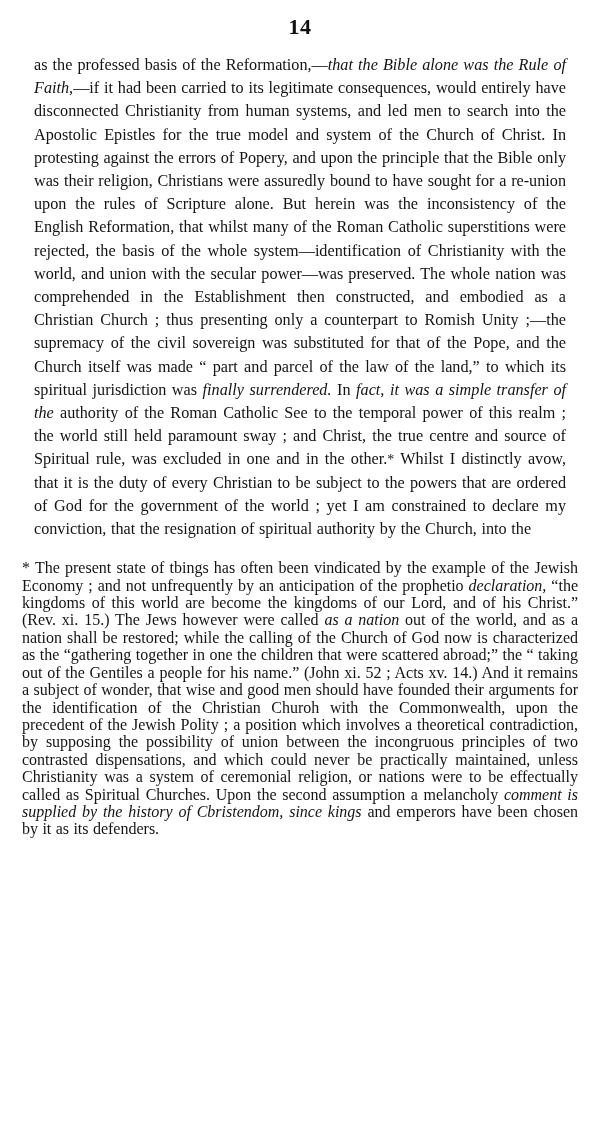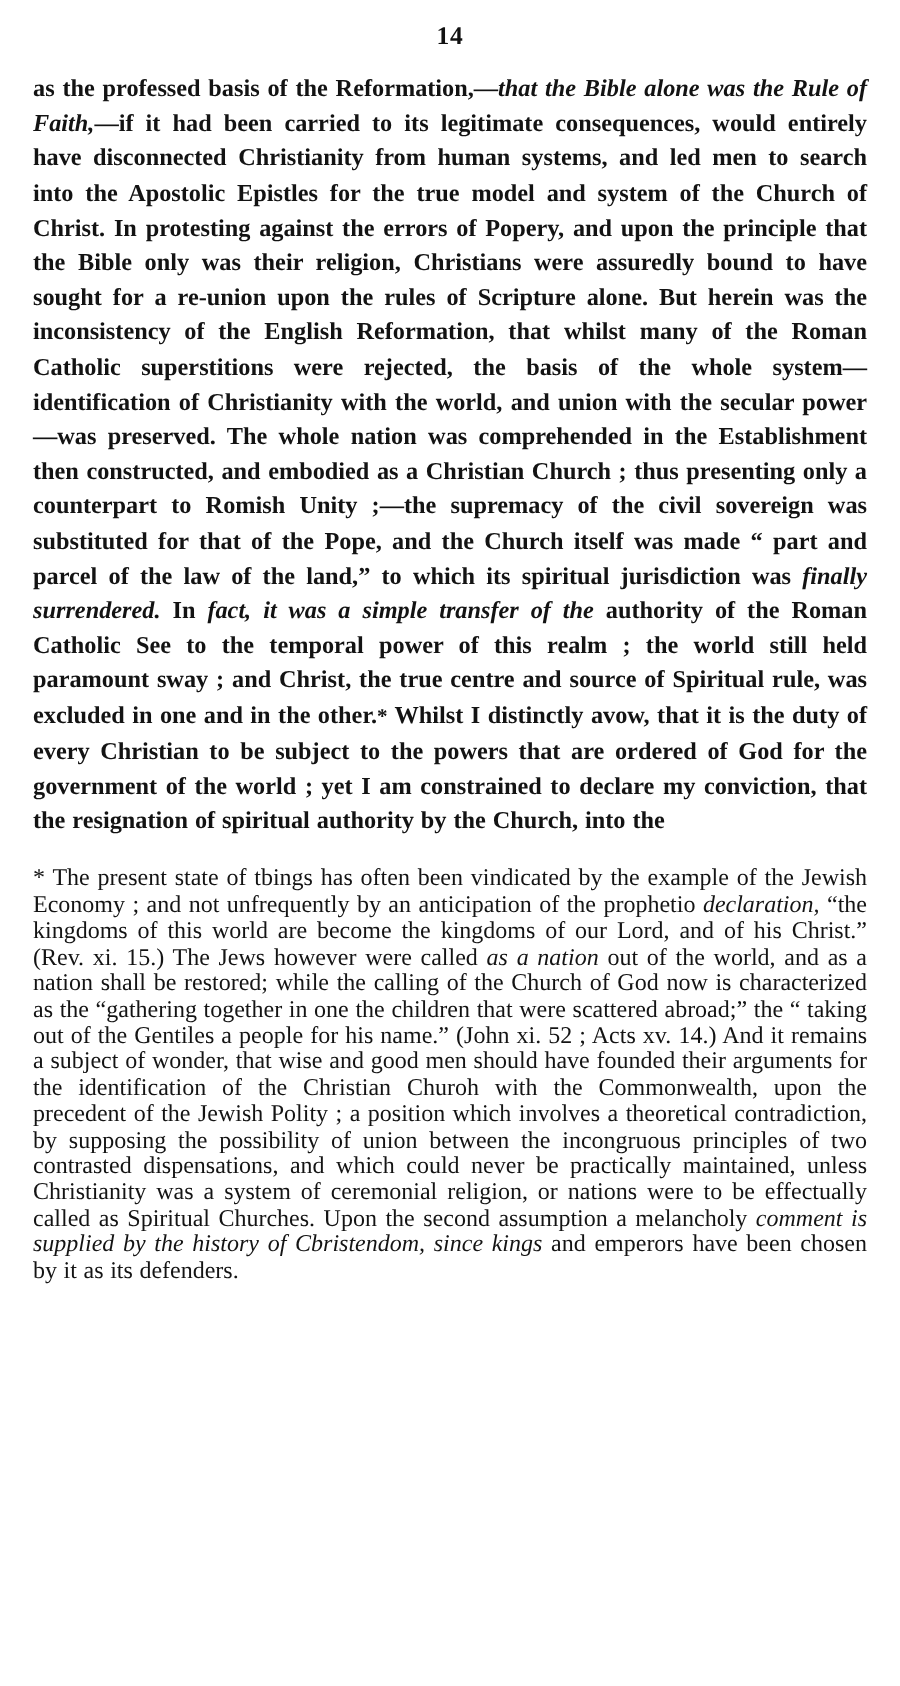--- a/index.html
+++ b/index.html
@@ -17,41 +17,40 @@
   }
   .page {
     width: 600px;
     height: 1124px;
     box-sizing: border-box;
     padding: 0;
     position: relative;
   }
   .page-number {
     text-align: center;
-    font-size: 17px;
+    font-size: 22px;
     font-weight: bold;
     letter-spacing: 0.5px;
     margin-top: 14px;
     margin-bottom: 14px;
     font-family: "Liberation Serif", serif;
   }
   .body-text {
     margin: 0 22px 0 22px;
     font-size: 16.2px;
     line-height: 23.2px;
     text-align: justify;
     text-justify: inter-word;
     word-spacing: 0.6px;
     font-family: "Liberation Serif", serif;
     color: #131313;
   }
   .body-text p {
-    margin: 0;
+    margin: 12px;
     text-indent: 0;
-    font-weight: bold;
   }
   .it {
     font-style: italic;
   }
   .footnote {
     margin: 18px 22px 0 22px;
     font-size: 16px;
     line-height: 17.4px;
     text-align: justify;
     word-spacing: 0.4px;

